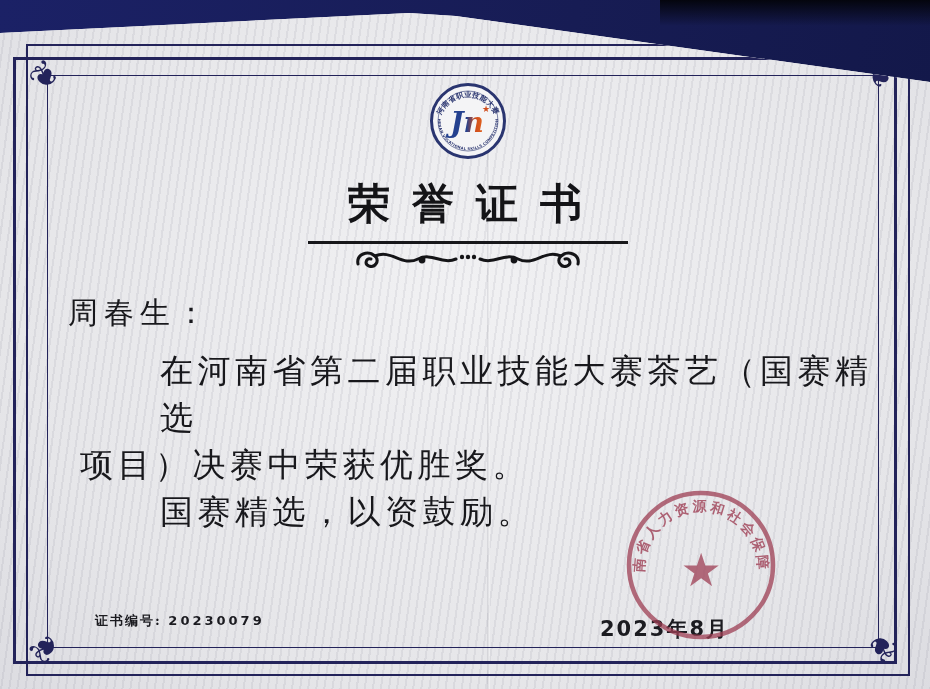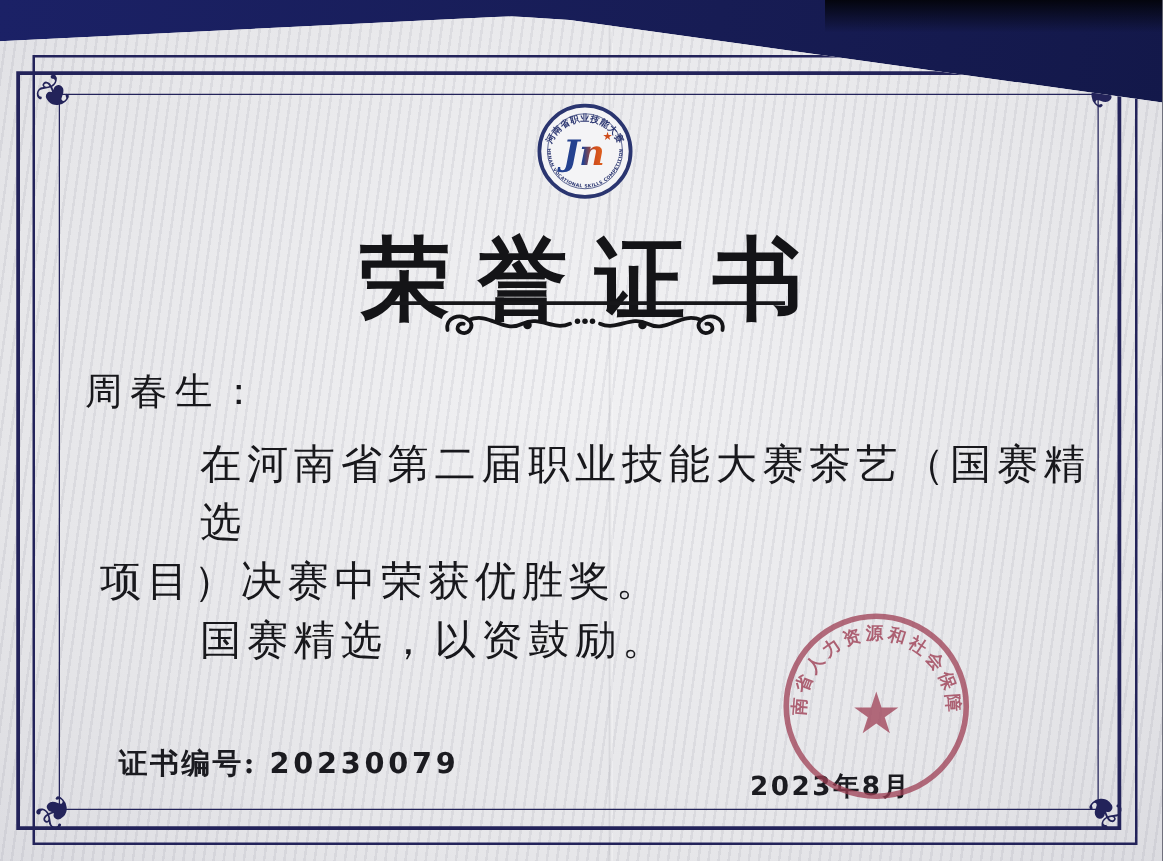--- a/index.html
+++ b/index.html
@@ -39,21 +39,21 @@
   .orn-tr { right: 34px; top: 58px; transform: rotate(45deg); }
   .orn-br { right: 34px; bottom: 24px; transform: rotate(135deg); }
   .orn-bl { left: 30px; bottom: 24px; transform: rotate(225deg); }
 
   
   .logo { position: absolute; left: 429px; top: 82px; width: 78px; height: 78px; }
 
   
   .title {
     position: absolute; top: 176px; left: 0; width: 100%;
-    text-align: center; font-size: 72px; font-weight: 700; color: #141417;
+    text-align: center; font-size: 42px; font-weight: 700; color: #141417;
     letter-spacing: 22px; text-indent: 22px;
   }
   .title-rule {
     position: absolute; top: 241px; left: 308px; width: 320px; height: 3px;
     background: #17171a;
   }
   .title-flourish { position: absolute; top: 248px; left: 352px; width: 232px; height: 26px; }
 
   
   .recipient {
@@ -72,22 +72,22 @@
     position: absolute; left: 440px; top: 545px; width: 450px;
     text-align: center; color: #1b1b20;
     font-size: 19px; font-weight: 700; letter-spacing: 1.5px; line-height: 35px;
   }
   .date-line {
     position: absolute; left: 600px; top: 615px; width: 180px; text-align: left;
     font-size: 21px; font-weight: 600; color: #1b1b20; letter-spacing: 2px;
     font-family: "DejaVu Sans", "Liberation Sans", sans-serif;
   }
   .serial {
-    position: absolute; left: 95px; top: 595px;
-    font-size: 23px; font-weight: 700; color: #1b1b20; letter-spacing: 2px;
+    position: absolute; left: 95px; top: 612px;
+    font-size: 13px; font-weight: 700; color: #1b1b20; letter-spacing: 2px;
   }
   .serial .num {
     font-family: "DejaVu Sans", "Liberation Sans", sans-serif;
     font-weight: 600; letter-spacing: 3px;
   }
 
   
   .seal { position: absolute; left: 622px; top: 486px; width: 158px; height: 158px; opacity: 0.88; }
 </style>
 </head>

